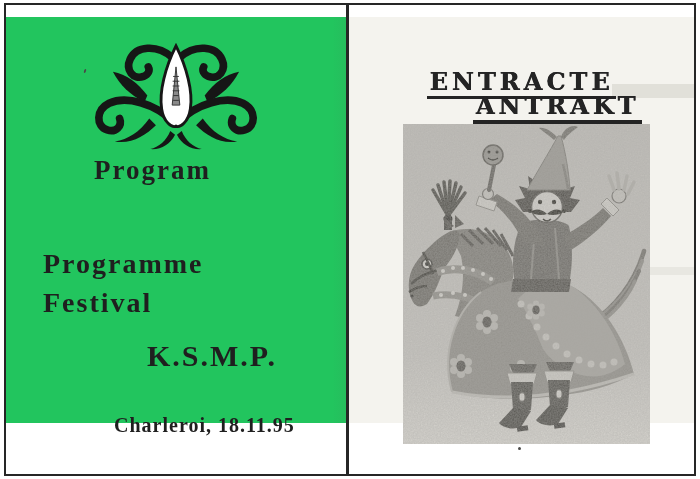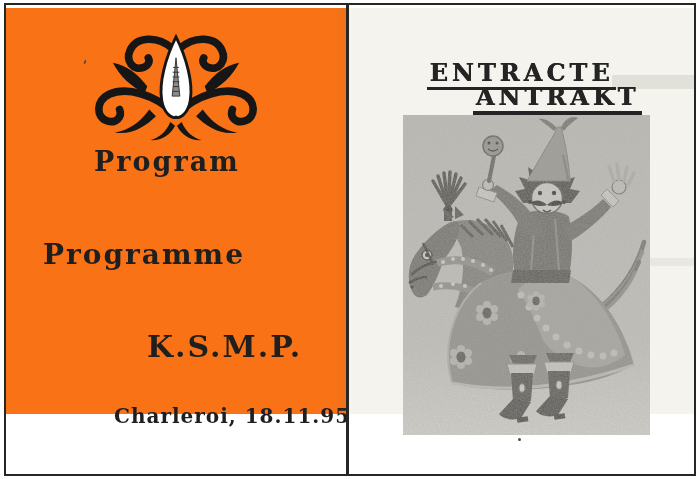--- a/index.html
+++ b/index.html
@@ -1,20 +1,20 @@
 <!DOCTYPE html>
 <html><head>
 <meta charset="utf-8">
 <style>
   html,body{margin:0;padding:0;background:#ffffff;}
   .scan{position:relative;width:700px;height:479px;background:#ffffff;overflow:hidden;
         font-family:"DejaVu Serif", serif;}
   .frame{position:absolute;left:4px;top:3px;width:688px;height:469px;border:2px solid #262626;}
-  .page{position:absolute;top:8px;height:406px;}
-  .left-page{left:6px;width:340px;background:#f97316;}
+  .page{position:absolute;top:17px;height:406px;}
+  .left-page{left:6px;width:340px;background:#22c55e;font-family:Liberation Serif, serif;}
   .right-page{left:349px;width:345px;background:#f4f3ee;}
   .divider{position:absolute;left:346px;top:3px;width:3px;height:473px;background:#262626;}
   .fold-shadow{position:absolute;right:0;top:0;width:14px;height:100%;
         background:linear-gradient(to right, rgba(0,0,0,0), rgba(90,90,80,0.07));}
   
   .lp-text{position:absolute;color:#1f1f1f;font-weight:700;white-space:nowrap;line-height:1;}
   .t-program   {left:88px; top:140px; font-size:27px; letter-spacing:2px;}
   .t-programme {left:69px; top:181px; font-size:29px; letter-spacing:3px;}
   .t-festiwalu {left:37px; top:233px; font-size:28px; letter-spacing:2px;}
   .t-festival  {left:37px; top:272px; font-size:28px; letter-spacing:2px;}
@@ -67,20 +67,21 @@
           <line x1="86.5" y1="46" x2="93.5" y2="46"></line>
             <line x1="86.5" y1="51" x2="93.5" y2="51"></line>
           <line x1="87" y1="56" x2="93" y2="56"></line>
             <line x1="87" y1="61" x2="93" y2="61"></line>
         </g>
       </svg>
     </div>
 
     <div class="lp-text t-program">Program</div>
     <div class="lp-text t-festiwalu">Programme</div>
+    <div class="lp-text t-festival">Festival</div>
     <div class="lp-text t-ksmp">K.S.M.P.</div>
     <div class="lp-text t-date">Charleroi, 18.11.95</div>
 
     <div class="speck speck-lp"></div>
     <div class="fold-shadow"></div>
   </div>
 
   <div class="page right-page">
 
     <div class="bleed bleed-1"></div>

